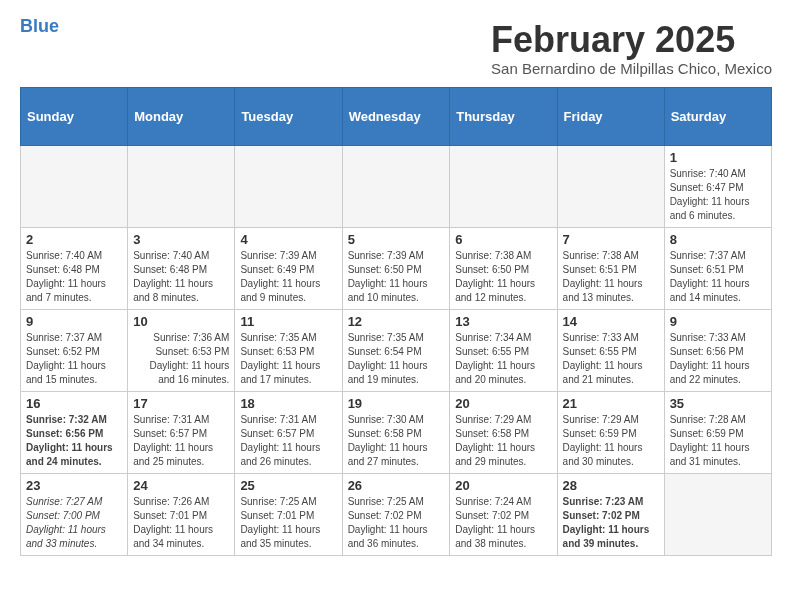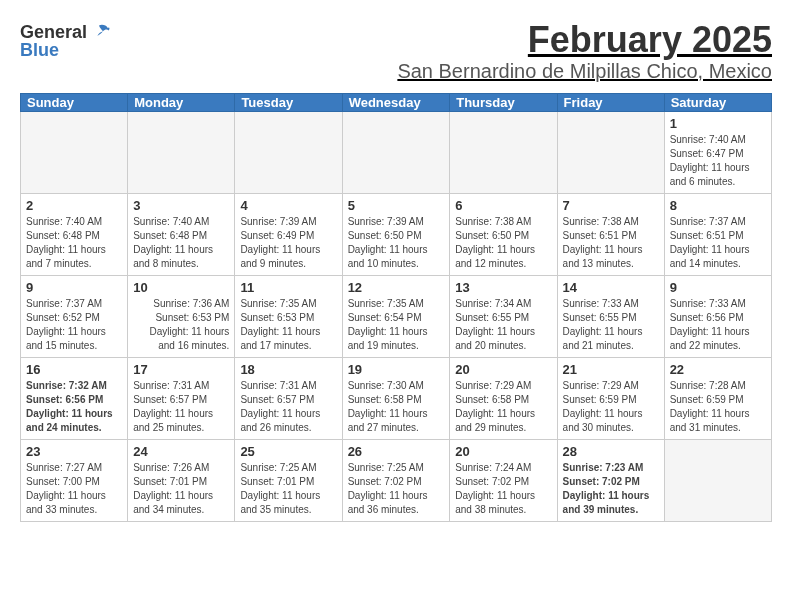--- a/index.html
+++ b/index.html
@@ -14,44 +14,42 @@
       display: flex;
       justify-content: space-between;
       align-items: flex-start;
       margin-bottom: 10px;
     }
     .logo-icon {
       width: 24px;
       height: 24px;
     }
     .title-area {
-      text-align: right;
-      text-decoration: underline;
     }
     .month-title {
       font-size: 36px;
       font-weight: bold;
       color: #333;
       line-height: 1.1;
     }
     .location {
-      font-size: 20px;
+      font-size: 15px;
       color: #555;
     }
     .calendar {
       width: 100%;
       border-collapse: collapse;
       border: 1px solid #ccc;
     }
     .calendar th {
       background: #3a7abf;
       color: #fff;
       font-size: 13px;
       font-weight: bold;
-      padding: 1px 6px;
+      padding: 21px 6px;
       border: 1px solid #2e6aa8;
       text-align: left;
     }
     .calendar td {
       border: 1px solid #ccc;
       vertical-align: top;
       padding: 4px 5px;
       width: 108px;
       min-height: 80px;
       font-size: 10.5px;
@@ -81,27 +79,20 @@
     .logo-line1 {
       display: flex;
       align-items: center;
     }
   </style>
 </head>
 <body>
 
 <div class="header-area">
   <div class="logo-wrapper">
-    <div class="logo-line1">
-      <span style="font-size:18px;font-weight:bold;color:#333;">General</span>
-      <svg class="logo-icon" viewBox="0 0 30 24" width="30" height="24">
-        <path d="M15 4 C18 2, 24 3, 26 7 C28 5, 29 8, 27 10 C25 8, 22 9, 20 11 C18 9, 16 7, 15 4Z" fill="#3a7abf"></path>
-        <path d="M20 11 C18 14, 15 15, 13 17 C15 13, 17 12, 20 11Z" fill="#3a7abf"></path>
-      </svg>
-    </div>
     <div style="font-size:18px;font-weight:bold;color:#3a7abf;margin-top:-4px;">Blue</div>
   </div>
   <div class="title-area">
     <div class="month-title">February 2025</div>
     <div class="location">San Bernardino de Milpillas Chico, Mexico</div>
   </div>
 </div>
 
 <table class="calendar">
   <thead>
@@ -249,30 +240,30 @@
 Sunset: 6:58 PM
 Daylight: 11 hours and 29 minutes.</div>
         </td>
         <td>
           <span class="day-number">21</span>
           <div class="day-info" style="white-space: pre-line;">Sunrise: 7:29 AM
 Sunset: 6:59 PM
 Daylight: 11 hours and 30 minutes.</div>
         </td>
         <td>
-          <span class="day-number">22</span>
+          <span class="day-number">35</span>
           <div class="day-info" style="white-space: pre-line;">Sunrise: 7:28 AM
 Sunset: 6:59 PM
 Daylight: 11 hours and 31 minutes.</div>
         </td>
       </tr>
       <tr>
         <td>
           <span class="day-number">23</span>
-          <div class="day-info" style="white-space: pre-line;">Sunrise: 7:27 AM
+          <div class="day-info" style="white-space: pre-line; font-style: italic;">Sunrise: 7:27 AM
 Sunset: 7:00 PM
 Daylight: 11 hours and 33 minutes.</div>
         </td>
         <td>
           <span class="day-number">24</span>
           <div class="day-info" style="white-space: pre-line;">Sunrise: 7:26 AM
 Sunset: 7:01 PM
 Daylight: 11 hours and 34 minutes.</div>
         </td>
         <td>

